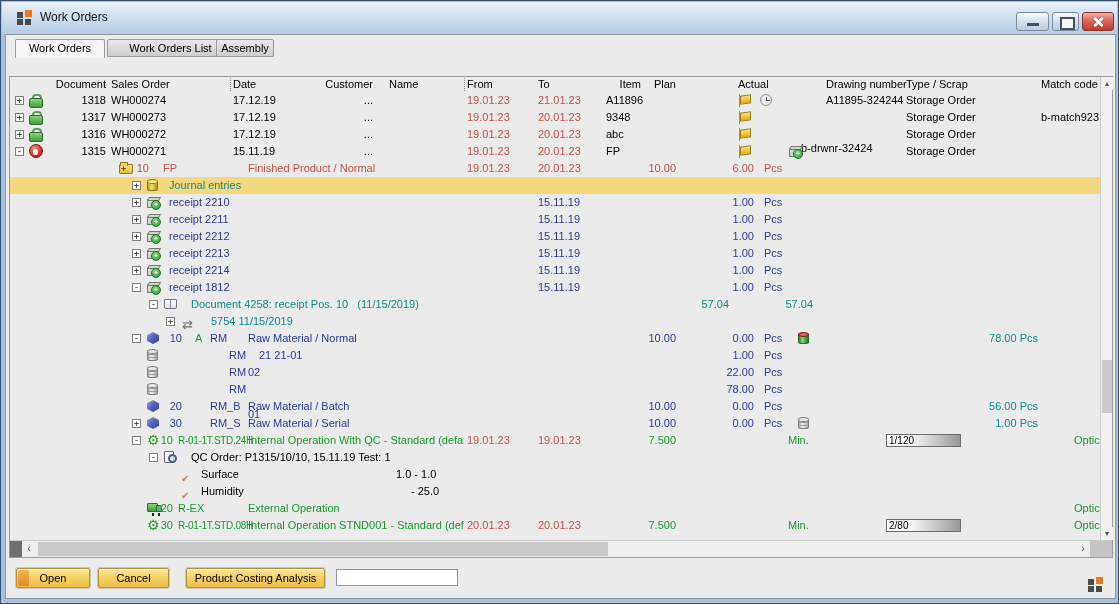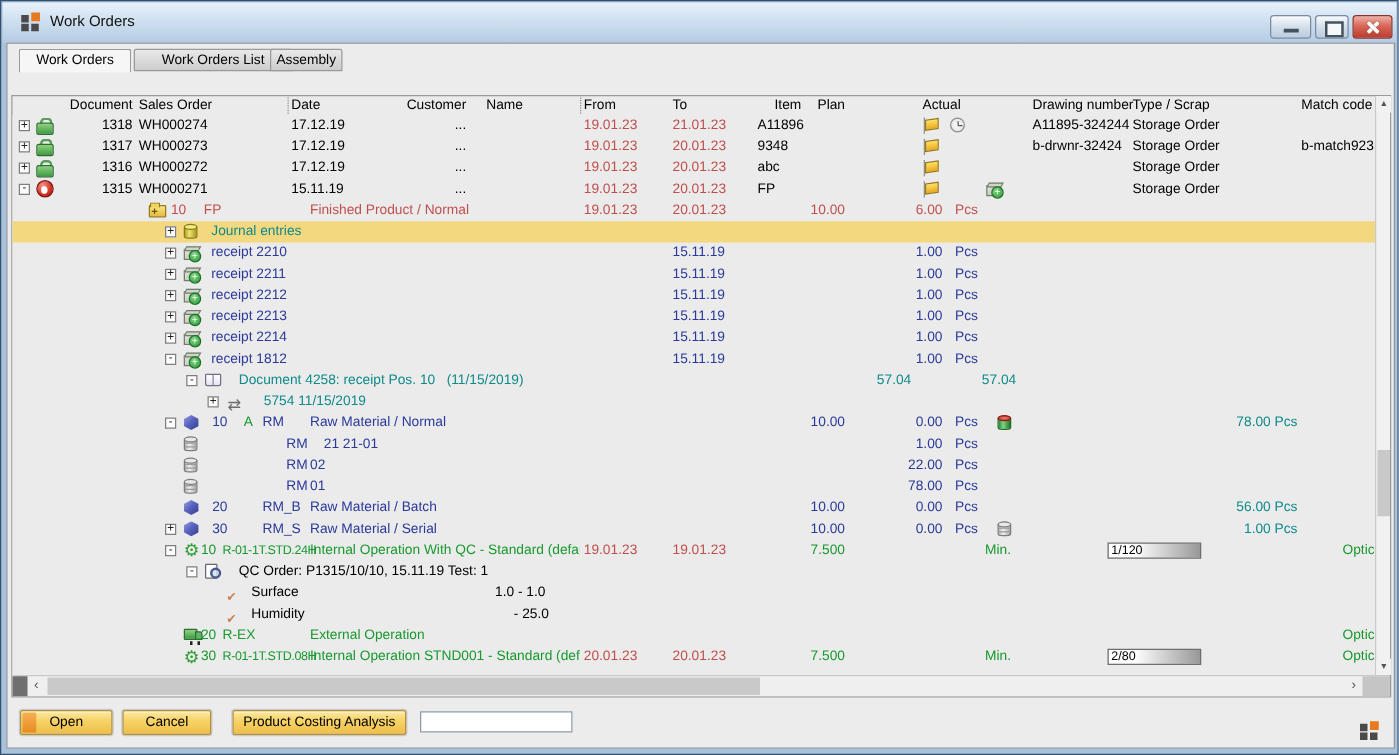--- a/index.html
+++ b/index.html
@@ -148,21 +148,21 @@
         <div class="trow" style="top: 17px;">
           <div class="exp" style="left: 5px;">+</div>
           <span class="icon i-lock-green" style="left: 19px;"></span>
           <div class="cell" style="right: 994px;">1317</div>
           <div class="cell" style="left: 101px;">WH000273</div>
           <div class="cell" style="left: 223px;">17.12.19</div>
           <div class="cell" style="right: 727px;">...</div>
           <div class="cell red" style="left: 457px;">19.01.23</div>
           <div class="cell red" style="left: 528px;">20.01.23</div>
           <div class="cell" style="left: 596px;">9348</div>
-          <div class="cell" style="left: 816px;">b-drwnr-32424</div>
+          <div class="cell" style="left: 791px; margin-top: 31px;">b-drwnr-32424</div>
           <div class="cell" style="left: 896px;">Storage Order</div>
           <div class="cell" style="left: 1031px;">b-match923</div>
           <span class="icon i-flag" style="left: 728px;"></span>
         </div>
         <div class="trow" style="top: 34px;">
           <div class="exp" style="left: 5px;">+</div>
           <span class="icon i-lock-green" style="left: 19px;"></span>
           <div class="cell" style="right: 994px;">1316</div>
           <div class="cell" style="left: 101px;">WH000272</div>
           <div class="cell" style="left: 223px;">17.12.19</div>
@@ -286,21 +286,21 @@
         <div class="trow" style="top: 272px;">
           <span class="icon i-db-gray" style="left: 137px;"></span>
           <div class="cell navy" style="left: 219px;">RM</div>
           <div class="cell navy" style="left: 238px;">02</div>
           <div class="cell navy" style="right: 346px;">22.00</div>
           <div class="cell navy" style="left: 754px;">Pcs</div>
         </div>
         <div class="trow" style="top: 289px;">
           <span class="icon i-db-gray" style="left: 137px;"></span>
           <div class="cell navy" style="left: 219px;">RM</div>
-          <div class="cell navy" style="left: 238px;">01</div>
+          <div class="cell navy" style="left: 238px; margin-top: 25px;">01</div>
           <div class="cell navy" style="right: 346px;">78.00</div>
           <div class="cell navy" style="left: 754px;">Pcs</div>
         </div>
         <div class="trow" style="top: 306px;">
           <span class="icon i-cube-blue" style="left: 137px;"></span>
           <div class="cell navy" style="right: 918px;">20</div>
           <div class="cell navy" style="left: 200px;">RM_B</div>
           <div class="cell navy" style="left: 238px;">Raw Material / Batch</div>
           <div class="cell navy" style="right: 424px;">10.00</div>
           <div class="cell navy" style="right: 346px;">0.00</div>

